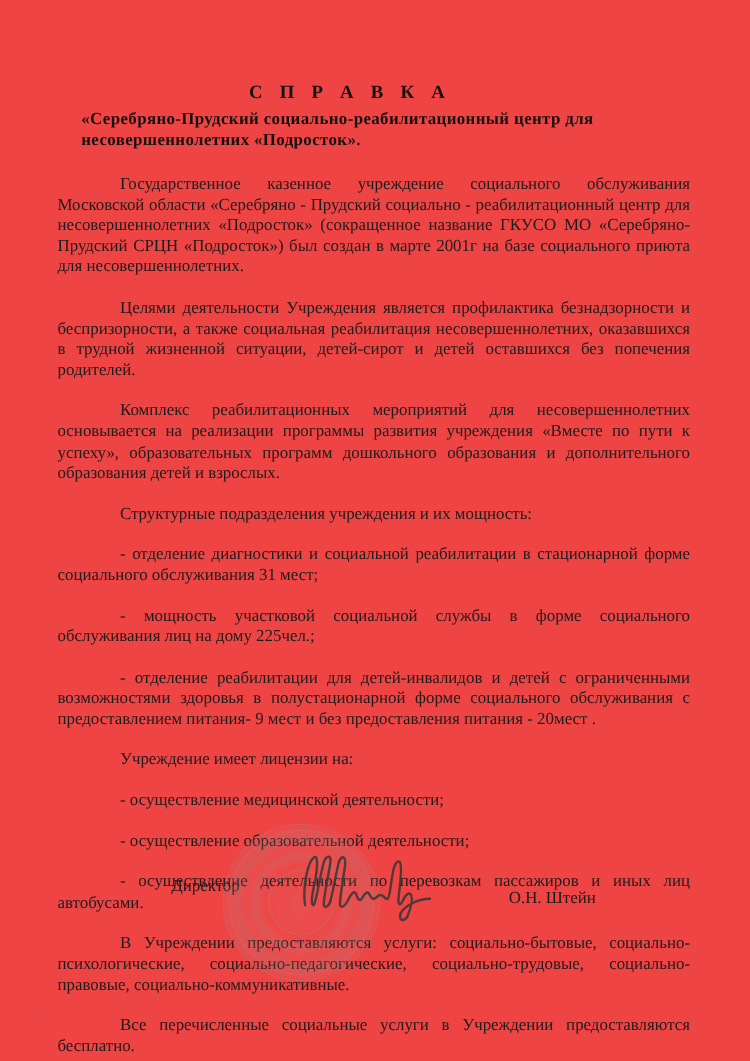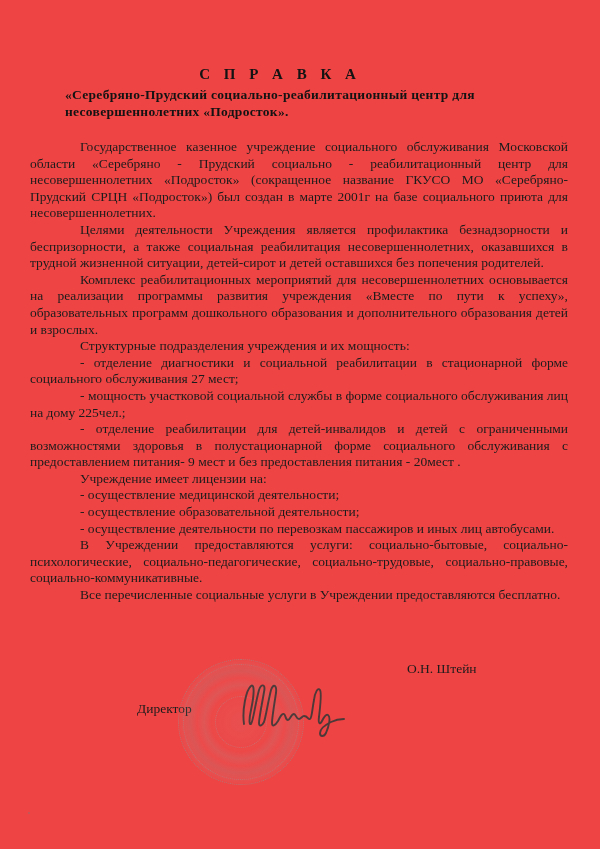--- a/index.html
+++ b/index.html
@@ -39,37 +39,37 @@
     letter-spacing: .3px;
     color: #131313;
   }
   .doc-body {
     margin: 19px 32px 0 30px;
     font-size: 13.5px;
     line-height: 16.6px;
     text-align: justify;
   }
   .para {
-    margin: 0;
+    margin: 16px;
     text-indent: 50px;
   }
   .subtitle-line {
     margin: 0;
   }
   
   .sig-role {
     position: absolute;
     left: 137px;
     top: 701px;
     font-size: 13.5px;
   }
   .sig-name {
     position: absolute;
     left: 407px;
-    top: 661px;
+    top: 710px;
     font-size: 13.5px;
   }
   .stamp {
     position: absolute;
     left: 178px;
     top: 659px;
     width: 124px;
     height: 124px;
     border-radius: 50%;
     border: 1.5px dotted rgba(145,145,145,0.55);
@@ -124,21 +124,21 @@
         <p class="subtitle-line">«Серебряно-Прудский социально-реабилитационный центр для</p>
         <p class="subtitle-line">несовершеннолетних «Подросток».</p>
       </div>
   </div>
 
   <div class="doc-body">
       <p class="para">Государственное казенное учреждение социального обслуживания Московской области «Серебряно - Прудский социально - реабилитационный центр для несовершеннолетних «Подросток» (сокращенное название ГКУСО МО «Серебряно-Прудский СРЦН «Подросток») был создан в марте 2001г на базе социального приюта для несовершеннолетних.</p>
       <p class="para">Целями деятельности Учреждения является профилактика безнадзорности и беспризорности, а также социальная реабилитация несовершеннолетних, оказавшихся в трудной жизненной ситуации, детей-сирот и детей оставшихся без попечения родителей.</p>
       <p class="para">Комплекс реабилитационных мероприятий для несовершеннолетних основывается на реализации программы развития учреждения «Вместе по пути к успеху», образовательных программ дошкольного образования и дополнительного образования детей и взрослых.</p>
       <p class="para">Структурные подразделения учреждения и их мощность:</p>
-      <p class="para">- отделение диагностики и социальной реабилитации в стационарной форме социального обслуживания 27 мест;</p>
+      <p class="para">- отделение диагностики и социальной реабилитации в стационарной форме социального обслуживания 31 мест;</p>
       <p class="para">- мощность участковой социальной службы в форме социального обслуживания лиц на дому 225чел.;</p>
       <p class="para">- отделение реабилитации для детей-инвалидов и детей с ограниченными возможностями здоровья в полустационарной форме социального обслуживания с предоставлением питания- 9 мест и без предоставления питания - 20мест .</p>
       <p class="para">Учреждение имеет лицензии на:</p>
       <p class="para">- осуществление медицинской деятельности;</p>
       <p class="para">- осуществление образовательной деятельности;</p>
       <p class="para">- осуществление деятельности по перевозкам пассажиров и иных лиц автобусами.</p>
       <p class="para">В Учреждении предоставляются услуги: социально-бытовые, социально-психологические, социально-педагогические, социально-трудовые, социально-правовые, социально-коммуникативные.</p>
       <p class="para">Все перечисленные социальные услуги в Учреждении предоставляются бесплатно.</p>
     </div>
 

